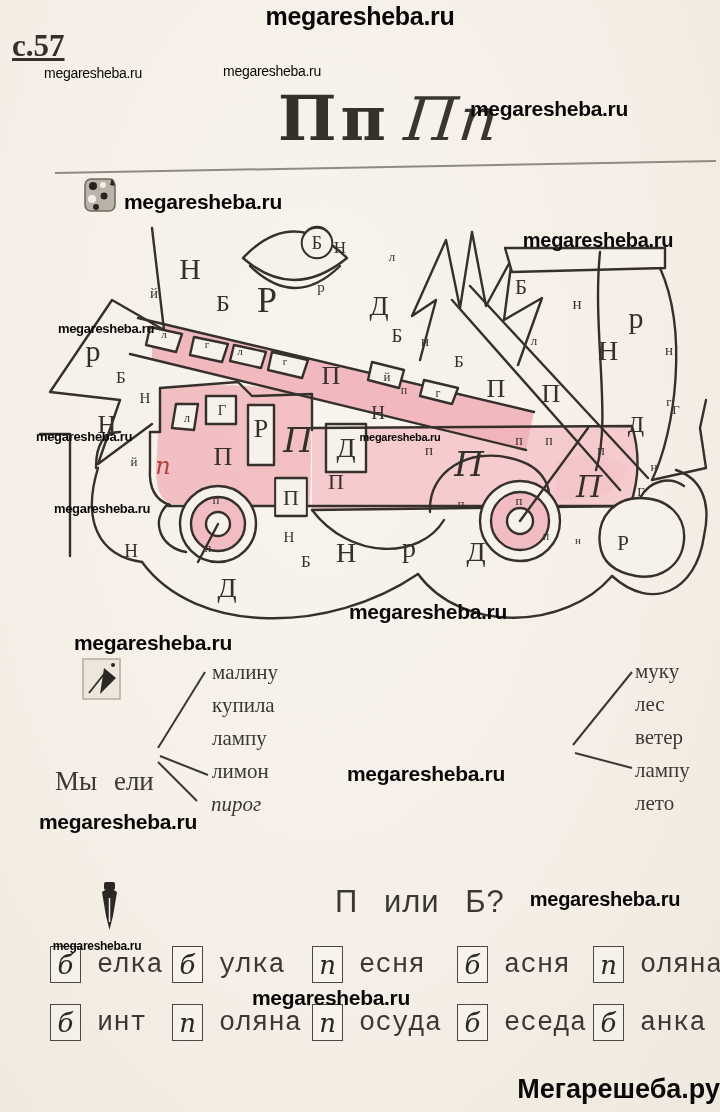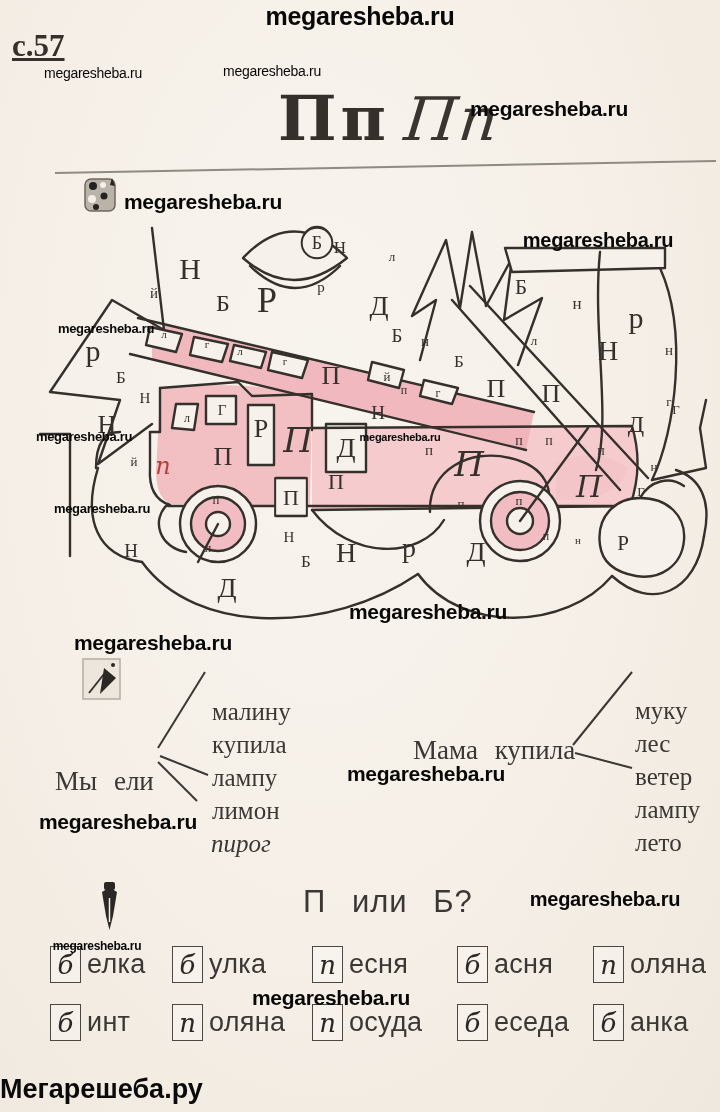--- a/index.html
+++ b/index.html
@@ -14,31 +14,31 @@
   .wm-b{font-weight:bold;}
   
   .pgnum{left:12px;top:28px;font-weight:bold;font-size:31px;text-decoration:underline;
          font-family:"Liberation Serif",serif;}
   .head-print{left:278px;top:82px;font-family:"DejaVu Serif",serif;font-weight:bold;
               font-size:62px;letter-spacing:4px;}
   .head-cursive{left:405px;top:84px;font-family:"DejaVu Serif",serif;font-style:italic;
                 font-size:60px;letter-spacing:2px;transform:skewX(-6deg);color:#3a3531;}
   
   .prompt{font-size:27px;color:#3b3734;word-spacing:10px;}
-  .mword{position:absolute;font-size:25px;color:#3b3734;margin-top:38px;}
+  .mword{position:absolute;font-size:21px;color:#3b3734;}
   
   .choice-title{font-family:"Liberation Sans",sans-serif;font-size:31px;color:#3b3734;
-                word-spacing:16px;letter-spacing:1px;}
+                word-spacing:16px;letter-spacing:1px;margin-left:32px;}
   .cell{position:absolute;display:flex;align-items:center;}
   .abox{display:flex;align-items:center;justify-content:center;width:29px;height:35px;
         border:1.7px solid #4c4742;background:rgba(255,255,255,0.25);
         font-family:"DejaVu Serif",serif;font-style:italic;font-size:26px;color:#2b2724;}
-  .aword{font-family:Liberation Sans, sans-serif;font-size:27px;color:#3b3734;
-         margin-left:6px;letter-spacing:0.3px;}
-  .footer{left:0;right:0;top:1074px;text-align:left;font-family:"Liberation Sans",sans-serif;
+  .aword{font-family:Liberation Mono, monospace;font-size:27px;color:#3b3734;
+         margin-left:16px;letter-spacing:0.3px;}
+  .footer{left:0;right:0;top:1074px;text-align:right;font-family:"Liberation Sans",sans-serif;
           font-weight:bold;font-size:27px;color:#0a0a0a;}
 </style>
 </head>
 <body>
 
 <div class="page">
 
   <svg class="art" viewBox="0 0 720 1112">
     <g id="pink-layer">
       <path d="M160,388 Q158,440 156,470 Q156,500 172,504 L310,506 L312,394 Q238,380 160,388 Z" fill="#f1b9be" opacity="0.9"></path>
@@ -222,21 +222,20 @@
   <div class="abs head-cursive">Пп</div>
 
   <div class="abs prompt" style="left:55px;top:766px">Мы  ели</div>
   <div id="match-left-words">
       <div class="mword" style="left: 212px; top: 660px;">малину</div>
       <div class="mword" style="left: 212px; top: 693px;">купила</div>
       <div class="mword" style="left: 212px; top: 726px;">лампу</div>
       <div class="mword" style="left: 212px; top: 759px;">лимон</div>
       <div class="mword" style="left: 211px; top: 792px; font-style: italic;">пирог</div>
     </div>
-  <div class="abs prompt" style="left:413px;top:735px">Мама  купила</div>
   <div id="match-right-words">
       <div class="mword" style="left: 635px; top: 659px;">муку</div>
       <div class="mword" style="left: 635px; top: 692px;">лес</div>
       <div class="mword" style="left: 635px; top: 725px;">ветер</div>
       <div class="mword" style="left: 635px; top: 758px;">лампу</div>
       <div class="mword" style="left: 635px; top: 791px;">лето</div>
     </div>
 
   <div class="abs choice-title" style="left:303px;top:884px">П  или  Б?</div>
   <div id="choice-layer">

